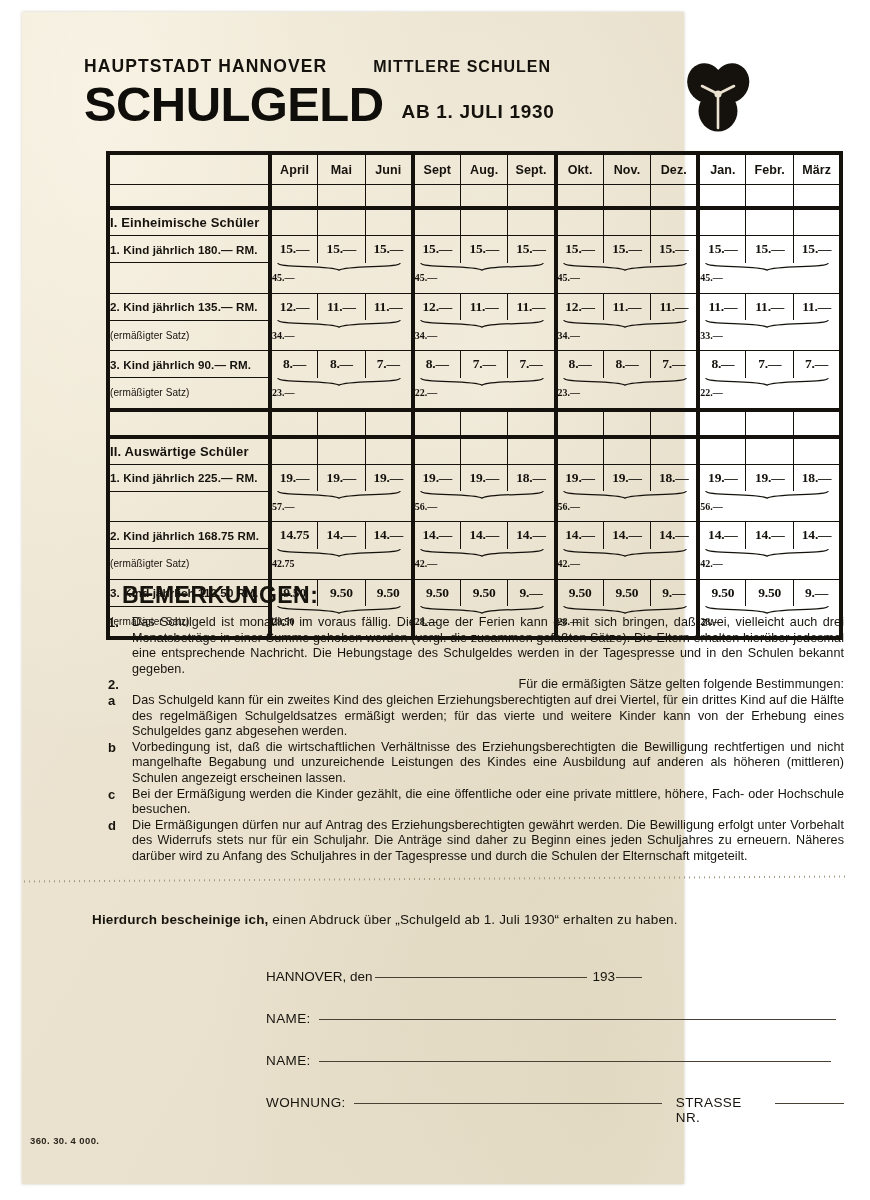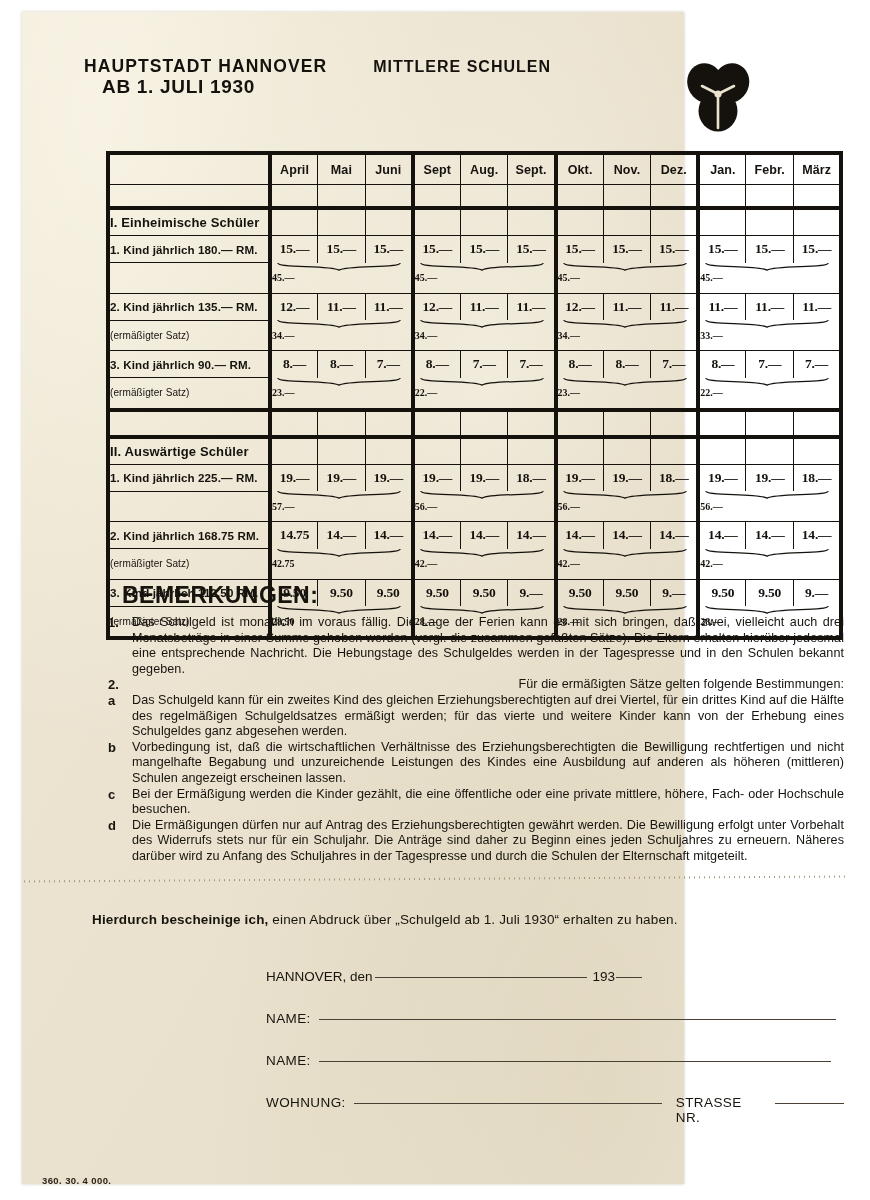--- a/index.html
+++ b/index.html
@@ -275,41 +275,41 @@
     margin-top: 27px;
     font-size: 13.5px;
     display: flex;
     align-items: baseline;
     letter-spacing: 0.4px;
   }
   .field .lbl { flex: 0 0 auto; }
 
   .footcode {
     position: absolute;
-    left: 20px;
+    left: 8px;
     top: 1123px;
     font-size: 9.5px;
     color: #2b251b;
     letter-spacing: 0.4px;
     font-weight: bold;
-    margin-top: 40px;
   }
 </style>
 </head>
 <body>
 
 <div id="sheet">
   <div id="content">
 
     <div class="hdr">
       <div class="hdr-line1">
         <span class="hdr-city">HAUPTSTADT HANNOVER</span>
         <span class="hdr-type">MITTLERE SCHULEN</span>
       </div>
       <div class="hdr-line2">
+        <span class="hdr-title">SCHULGELD</span>
         <span class="hdr-sub">AB 1. JULI 1930</span>
       </div>
     </div>
 
     <div class="logo">
       <svg viewBox="0 0 72 76" width="72" height="76" aria-hidden="true">
         <g fill="#15120d">
           <ellipse cx="23.5" cy="25" rx="18" ry="20" transform="rotate(-22 23.5 25)"></ellipse>
           <ellipse cx="49" cy="25" rx="18" ry="20" transform="rotate(22 49 25)"></ellipse>
           <ellipse cx="36" cy="53" rx="19.5" ry="20.5"></ellipse>

